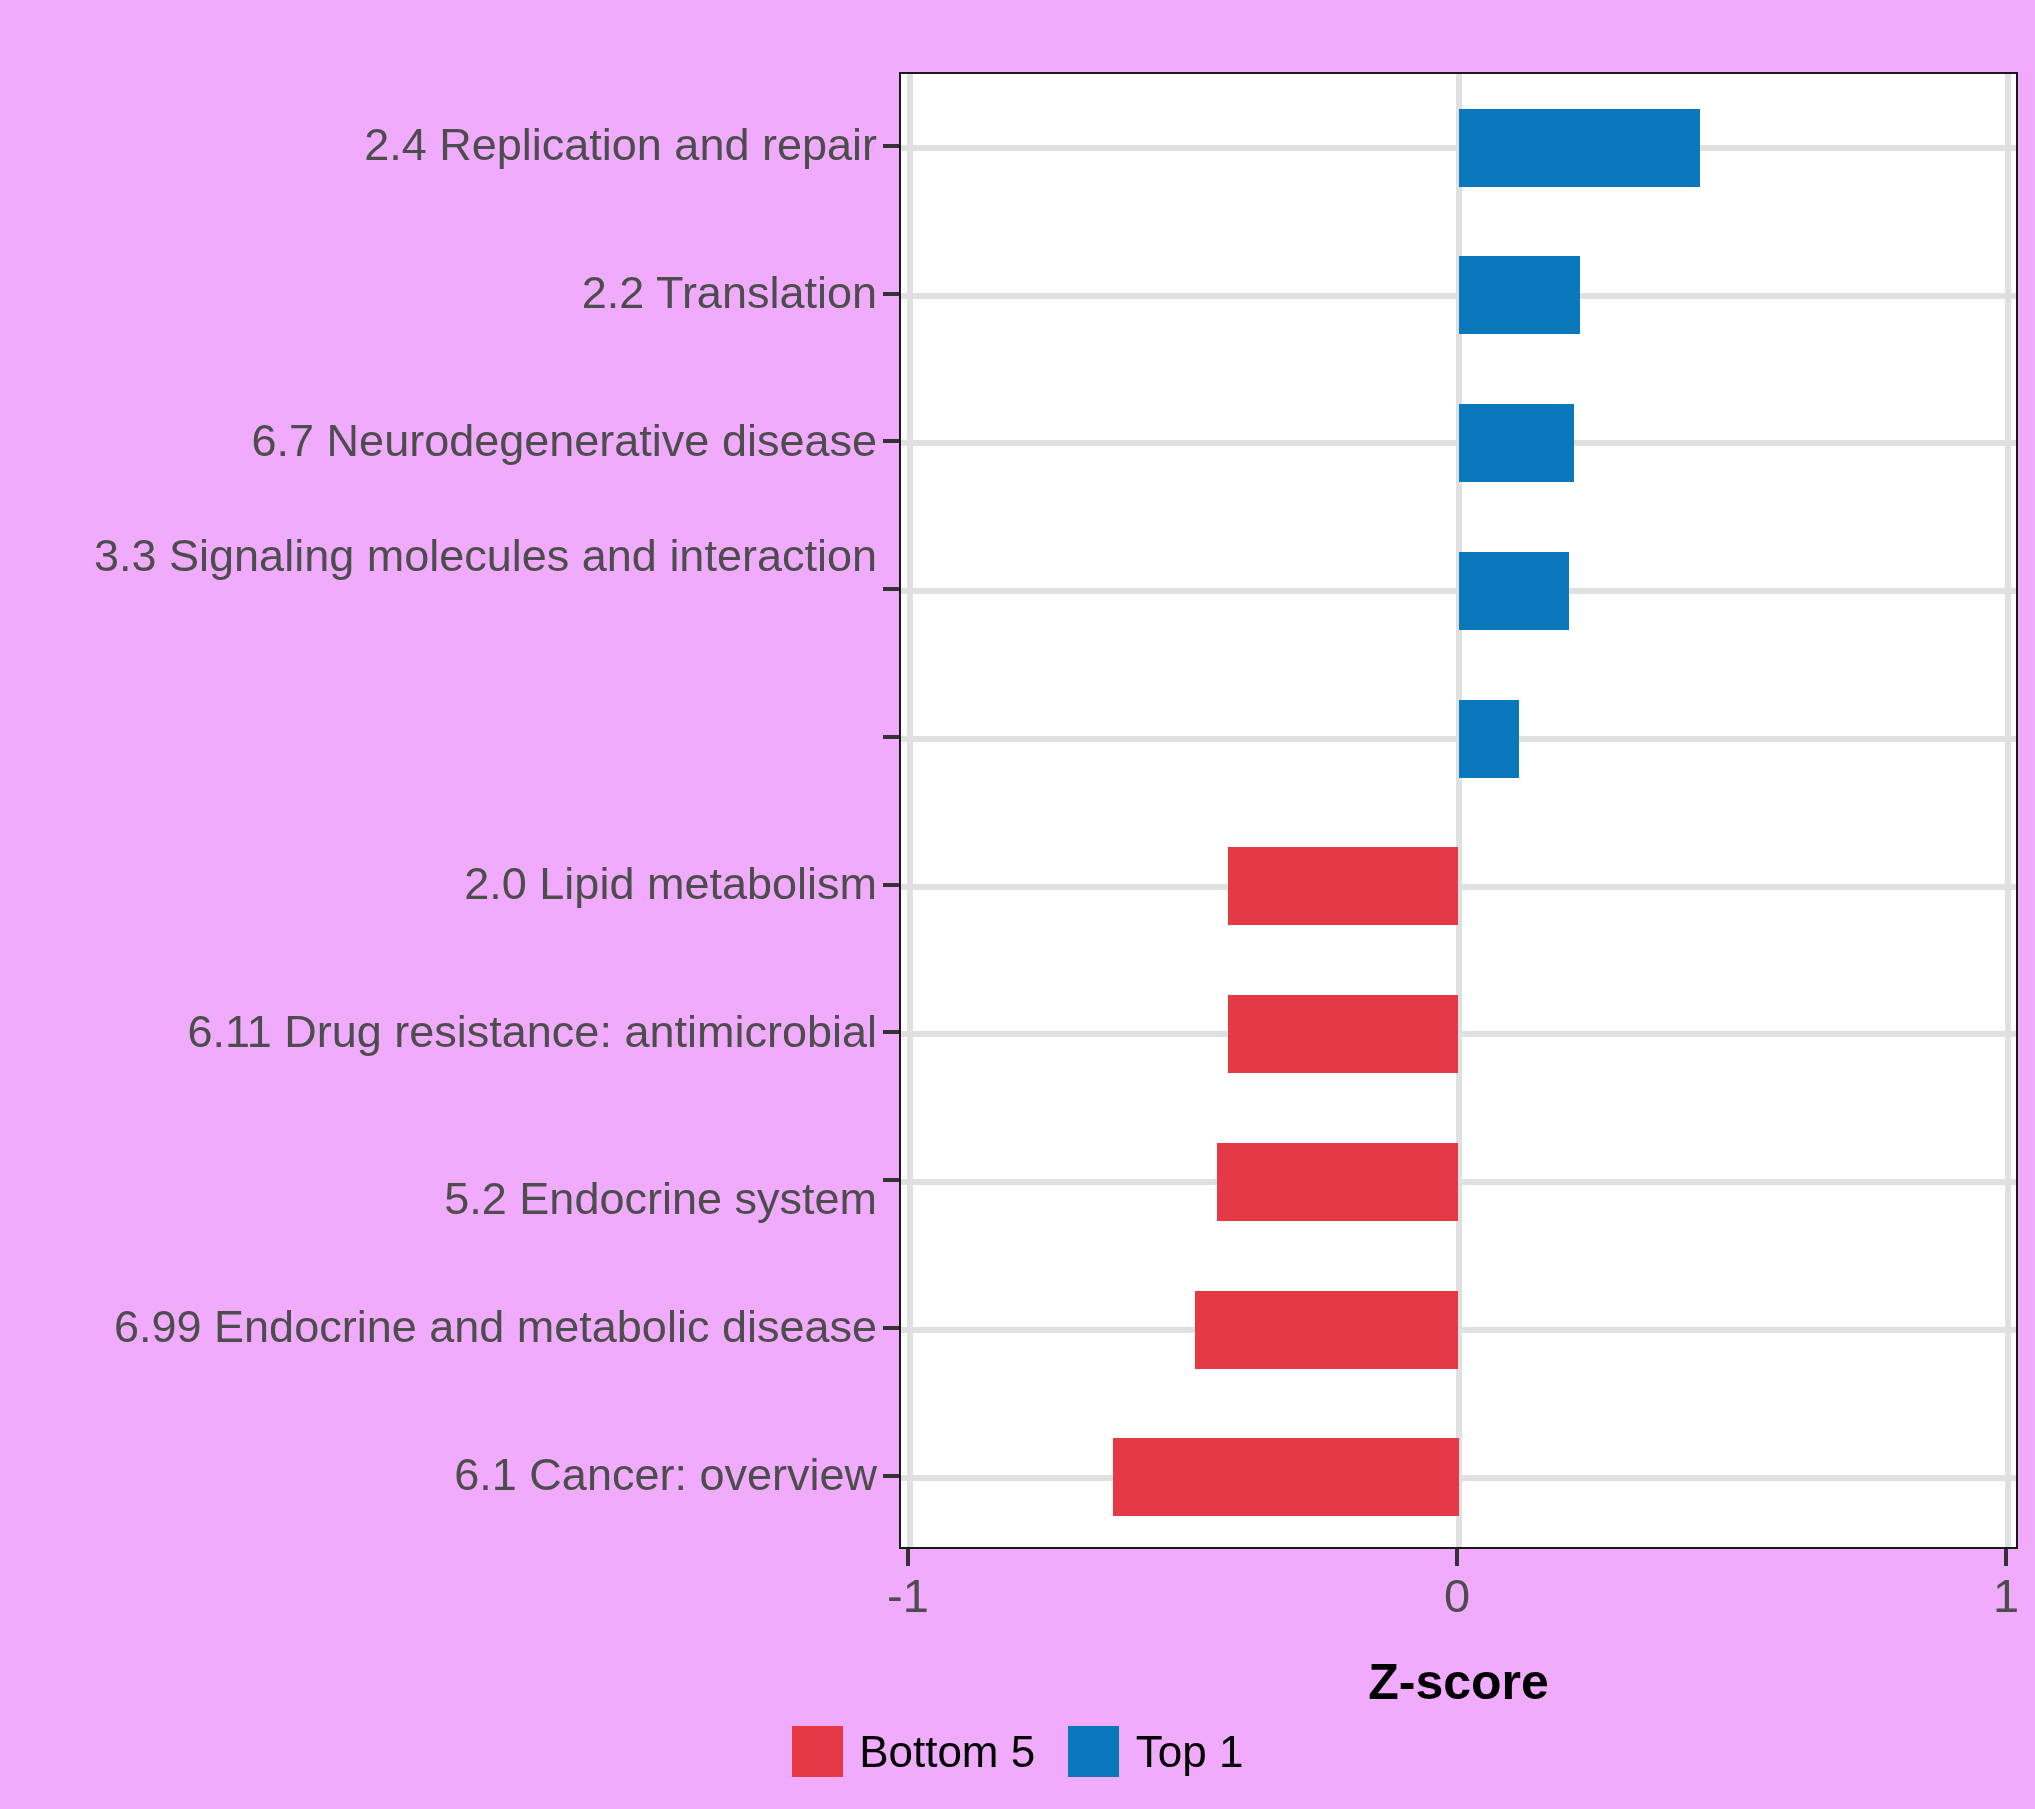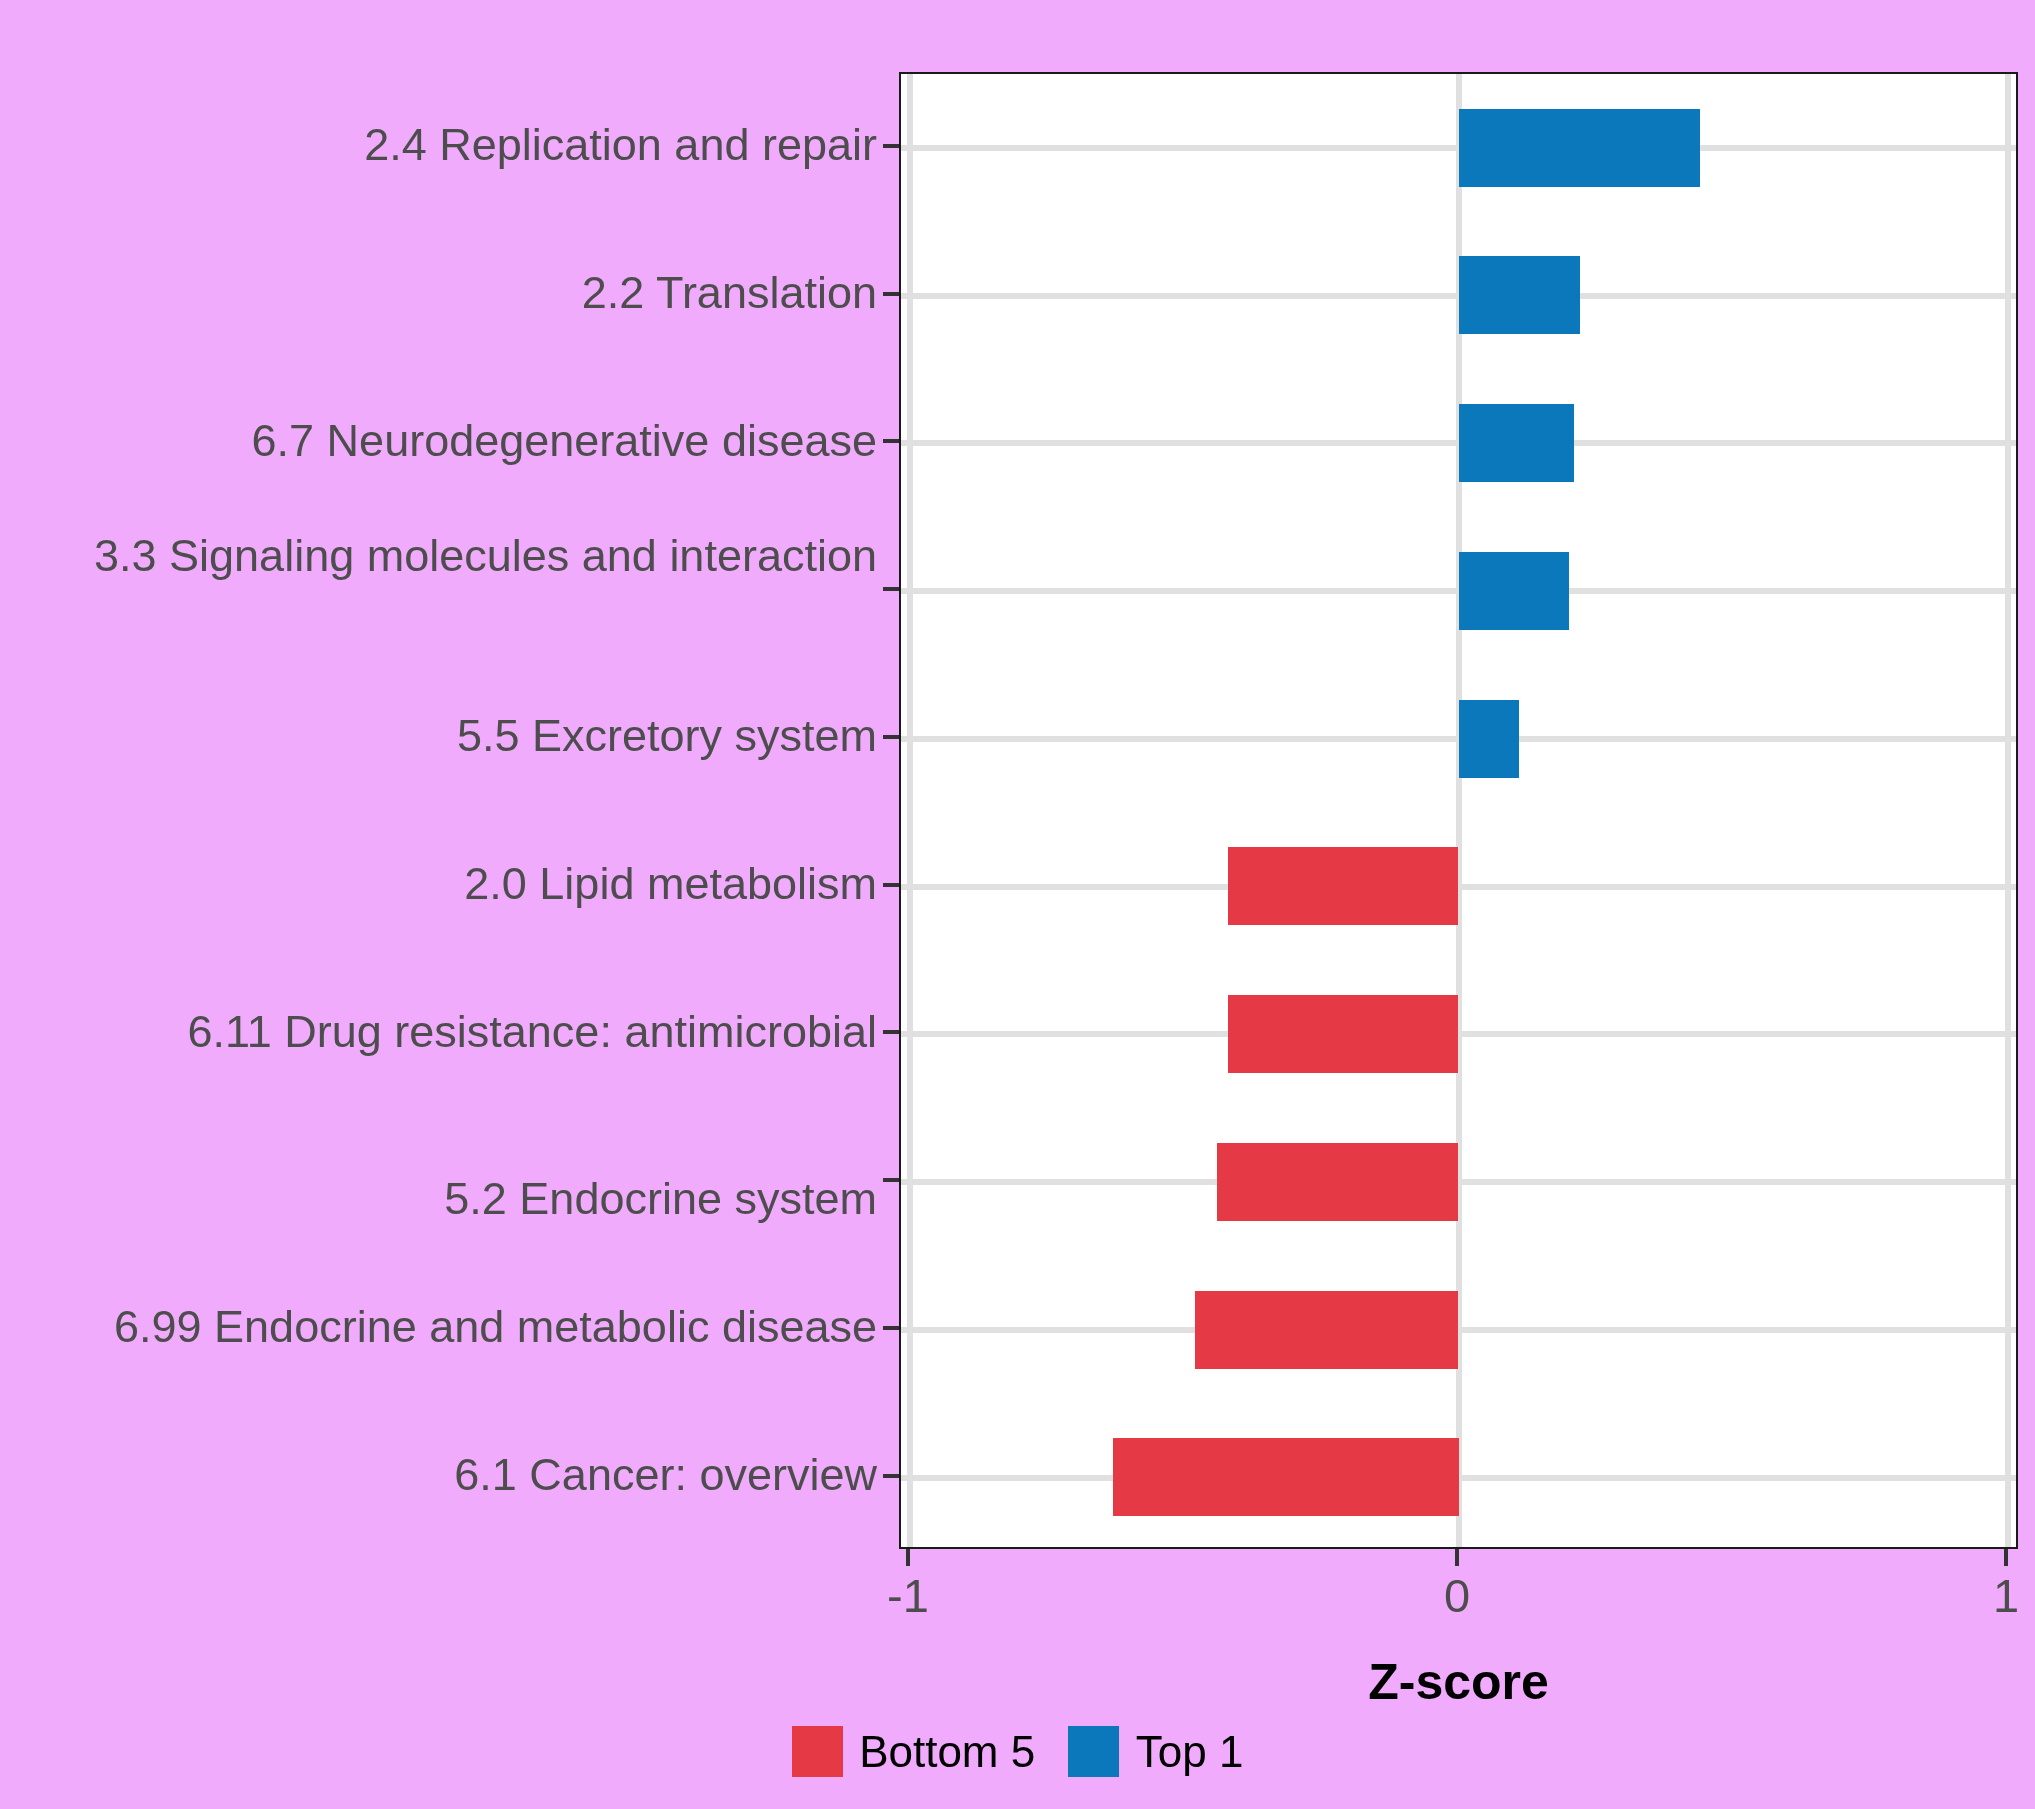--- a/index.html
+++ b/index.html
@@ -162,21 +162,20 @@
 </head>
 <body>
 
 <div id="figure">
 
   <div id="ylabels">
     <div class="ylabel" style="top: 122px; color: rgb(77, 77, 77); padding-right: 0px;">2.4 Replication and repair</div>
     <div class="ylabel" style="top: 270px; color: rgb(77, 77, 77); padding-right: 0px;">2.2 Translation</div>
     <div class="ylabel" style="top: 418px; color: rgb(77, 77, 77); padding-right: 0px;">6.7 Neurodegenerative disease</div>
     <div class="ylabel" style="top: 533px; color: rgb(77, 77, 77); padding-right: 0px;">3.3 Signaling molecules and interaction</div>
-    <div class="ylabel" style="top: 713px; color: rgb(77, 77, 77); padding-right: 0px;">5.5 Excretory system</div>
     <div class="ylabel" style="top: 861px; color: rgb(77, 77, 77); padding-right: 0px;">2.0 Lipid metabolism</div>
     <div class="ylabel" style="top: 1009px; color: rgb(77, 77, 77); padding-right: 0px;">6.11 Drug resistance: antimicrobial</div>
     <div class="ylabel" style="top: 1156px; color: rgb(77, 77, 77); padding-right: 0px; margin-top: 20px;">5.2 Endocrine system</div>
     <div class="ylabel" style="top: 1304px; color: rgb(77, 77, 77); padding-right: 0px;">6.99 Endocrine and metabolic disease</div>
     <div class="ylabel" style="top: 1452px; color: rgb(77, 77, 77); padding-right: 0px; text-align: right;">6.1 Cancer: overview</div>
   </div>
   <div id="yticks">
       <div class="ytick" style="top: 144px;"></div>
       <div class="ytick" style="top: 292px;"></div>
       <div class="ytick" style="top: 439px;"></div>

